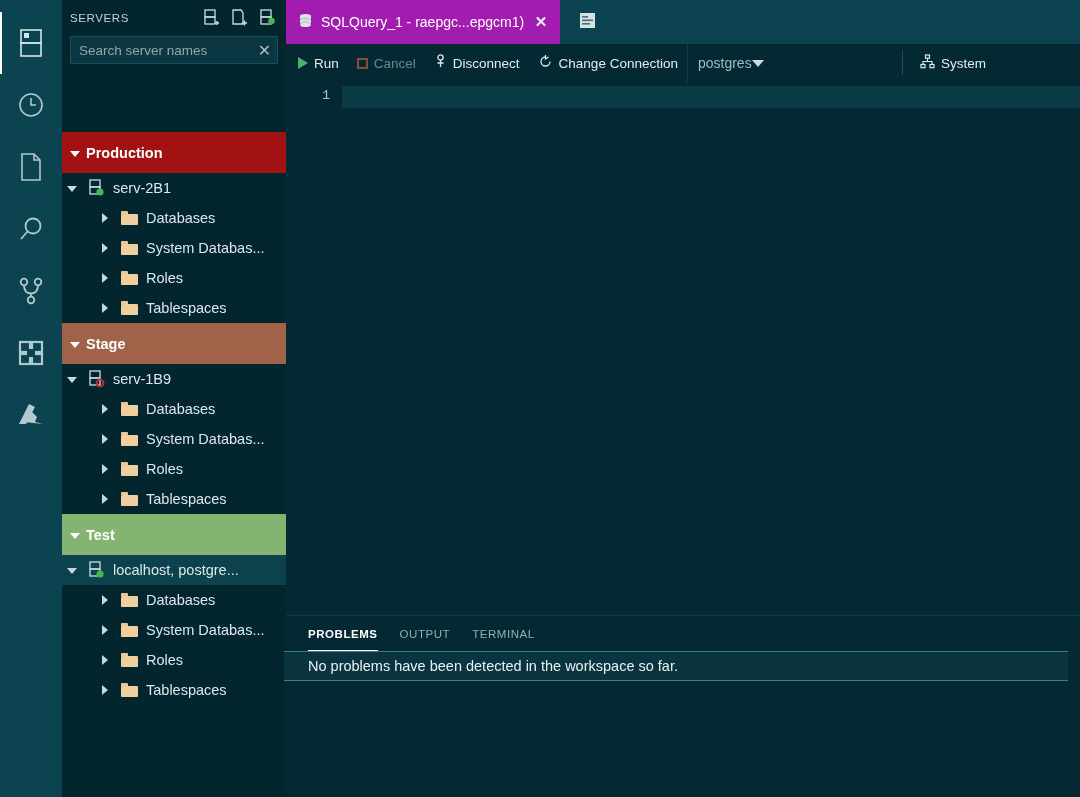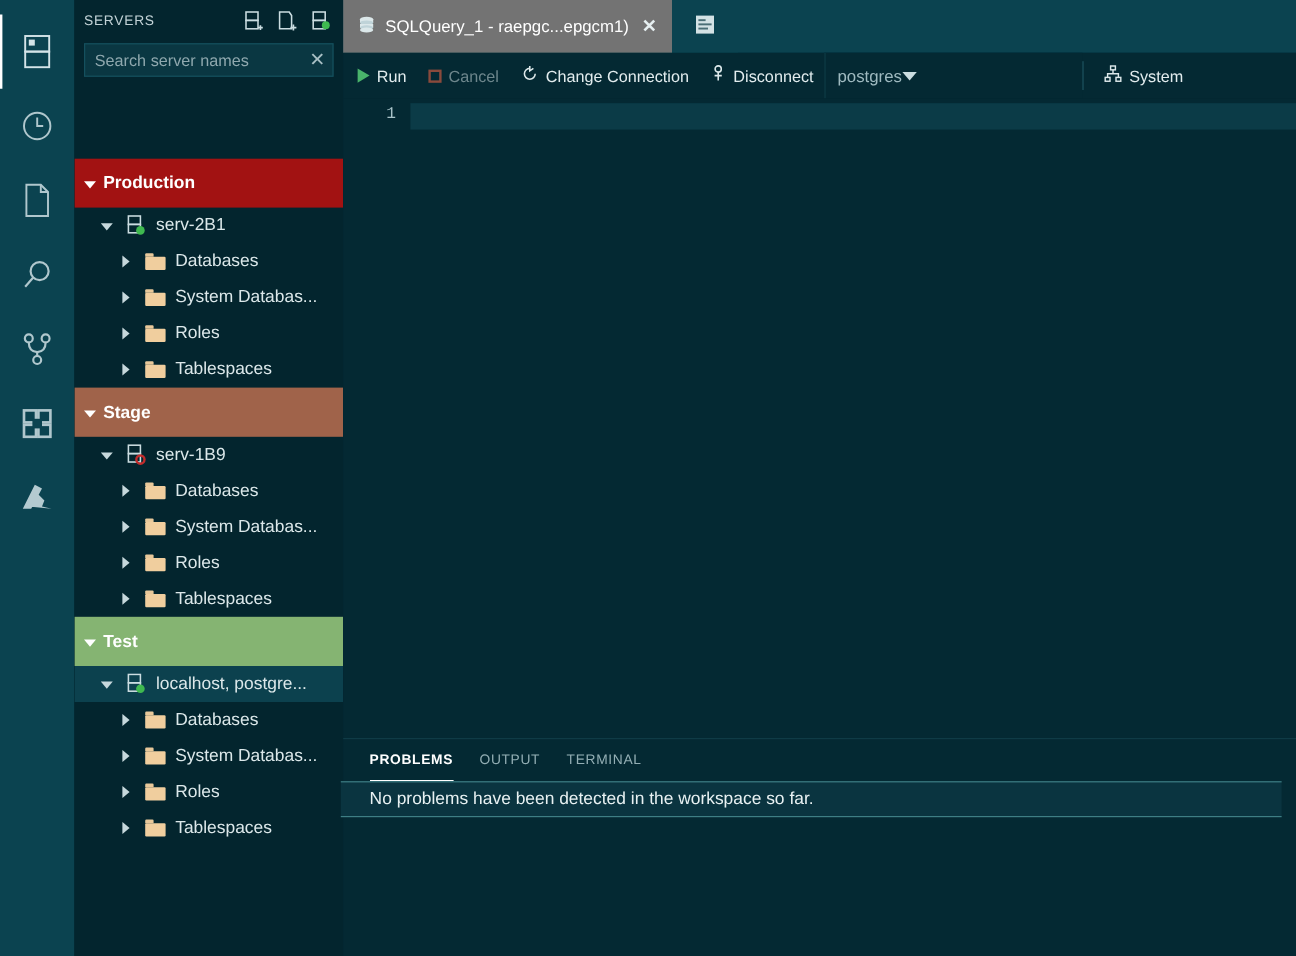--- a/index.html
+++ b/index.html
@@ -62,42 +62,42 @@
     color: #FFFFFF; font-size: 14.5px; font-weight: bold;
   }
   .caret-down { width: 0; height: 0; border-left: 5px solid transparent; border-right: 5px solid transparent; border-top: 6px solid currentColor; margin-top: 2px; }
   .caret-right { width: 0; height: 0; border-top: 5px solid transparent; border-bottom: 5px solid transparent; border-left: 6px solid currentColor; }
 
   .row { height: 30px; display: flex; align-items: center; color: #DCE8EA; font-size: 14.5px; gap: 7px; }
   .row.selected { background: #0C414E; }
   .row .twisty { width: 14px; display: flex; align-items: center; justify-content: center; color: #C6D8DC; }
   .row .ico { width: 20px; display: flex; align-items: center; justify-content: center; }
   .row .lbl { white-space: nowrap; overflow: hidden; }
-  .indent-1 { padding-left: 20px; }
+  .indent-1 { padding-left: 3px; }
   .indent-2 { padding-left: 36px; }
 
   .folder { width: 17px; height: 14px; position: relative; }
   .folder::before {
     content: ""; position: absolute; left: 0; top: 0; width: 7px; height: 3px;
     background: #E8C89A; border-radius: 1px 1px 0 0;
   }
   .folder::after {
     content: ""; position: absolute; left: 0; top: 2.5px; width: 17px; height: 11.5px;
     background: #F0CE9E; border-radius: 1px;
   }
 
   
   .main { flex: 1 1 auto; height: 797px; display: flex; flex-direction: column; background: #042933; min-width: 0; }
 
   .tabbar { height: 44px; display: flex; background: #0B4350; flex: 0 0 44px; }
   .tab {
     display: flex; align-items: center; gap: 8px; padding: 0 10px 0 12px;
     font-size: 14px; color: #E6EFF1; max-width: 300px;
   }
-  .tab.active { background: #737373; color: #FFFFFF; }
+  .tab.active { background: #a21caf; color: #FFFFFF; }
   .tab.inactive { background: #0B4350; width: 55px; justify-content: center; padding: 0; }
   .tab .tab-label { white-space: nowrap; overflow: hidden; text-overflow: ellipsis; }
   .tab-close { width: 18px; height: 18px; display: flex; align-items: center; justify-content: center; font-size: 15px; font-weight: bold; color: #E6EFF1; }
 
   .toolbar {
     height: 38px; flex: 0 0 38px; display: flex; align-items: center;
     background: #042933; font-size: 13.5px; color: #E2ECEE;
   }
   .tb-btn { display: flex; align-items: center; gap: 6px; padding: 0 9px; height: 38px; }
   .tb-btn.first { padding-left: 12px; }
@@ -432,35 +432,35 @@
       <div class="tb-btn first">
         <span class="play-tri"></span>
         <span>Run</span>
       </div>
       <div class="tb-btn disabled">
         <span class="stop-sq"></span>
         <span>Cancel</span>
       </div>
       <div class="tb-btn">
         <span>
+          <svg width="13" height="15" viewBox="0 0 13 15">
+              <circle cx="6.5" cy="3.5" r="2.6" fill="none" stroke="#DCE8EA" stroke-width="1.3"></circle>
+              <path d="M6.5 6.1 V13 M3.5 9 H9.5" stroke="#DCE8EA" stroke-width="1.3"></path>
+            </svg>
+        </span>
+        <span>Disconnect</span>
+      </div>
+      <div class="tb-btn">
+        <span>
           <svg width="15" height="15" viewBox="0 0 15 15">
               <path d="M12 7.5 A4.5 4.5 0 1 1 7.5 3" fill="none" stroke="#DCE8EA" stroke-width="1.3"></path>
               <path d="M7.5 1 L7.5 5 L10.5 3" fill="none" stroke="#DCE8EA" stroke-width="1.3"></path>
             </svg>
         </span>
         <span>Change Connection</span>
-      </div>
-      <div class="tb-btn">
-        <span>
-          <svg width="13" height="15" viewBox="0 0 13 15">
-              <circle cx="6.5" cy="3.5" r="2.6" fill="none" stroke="#DCE8EA" stroke-width="1.3"></circle>
-              <path d="M6.5 6.1 V13 M3.5 9 H9.5" stroke="#DCE8EA" stroke-width="1.3"></path>
-            </svg>
-        </span>
-        <span>Disconnect</span>
       </div>
       <div class="conn-select">
         <span>postgres</span>
         <span class="chev"></span>
       </div>
       <div class="explain-sep"></div>
       <div class="tb-btn">
         <span>
           <svg width="15" height="15" viewBox="0 0 15 15">
               <rect x="5.5" y="1" width="4" height="3.2" fill="none" stroke="#DCE8EA" stroke-width="1.2"></rect>

